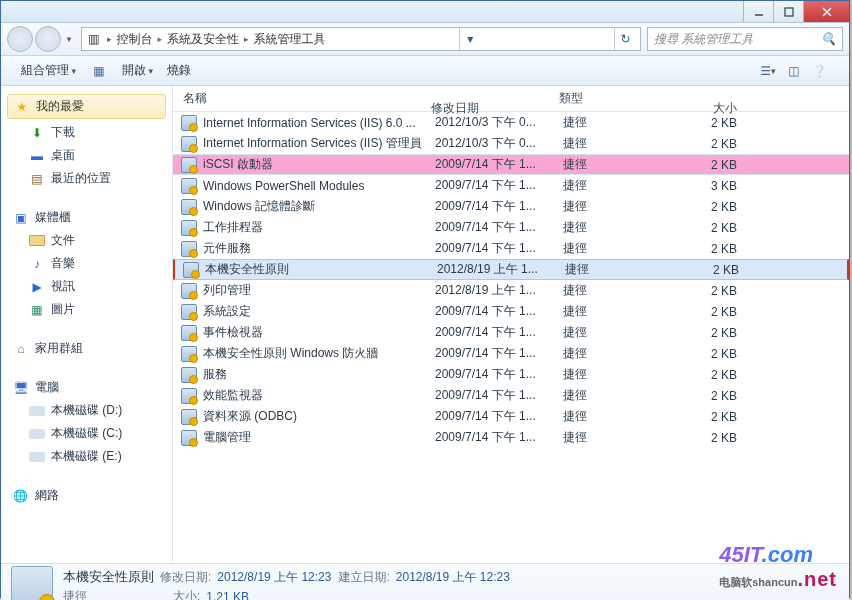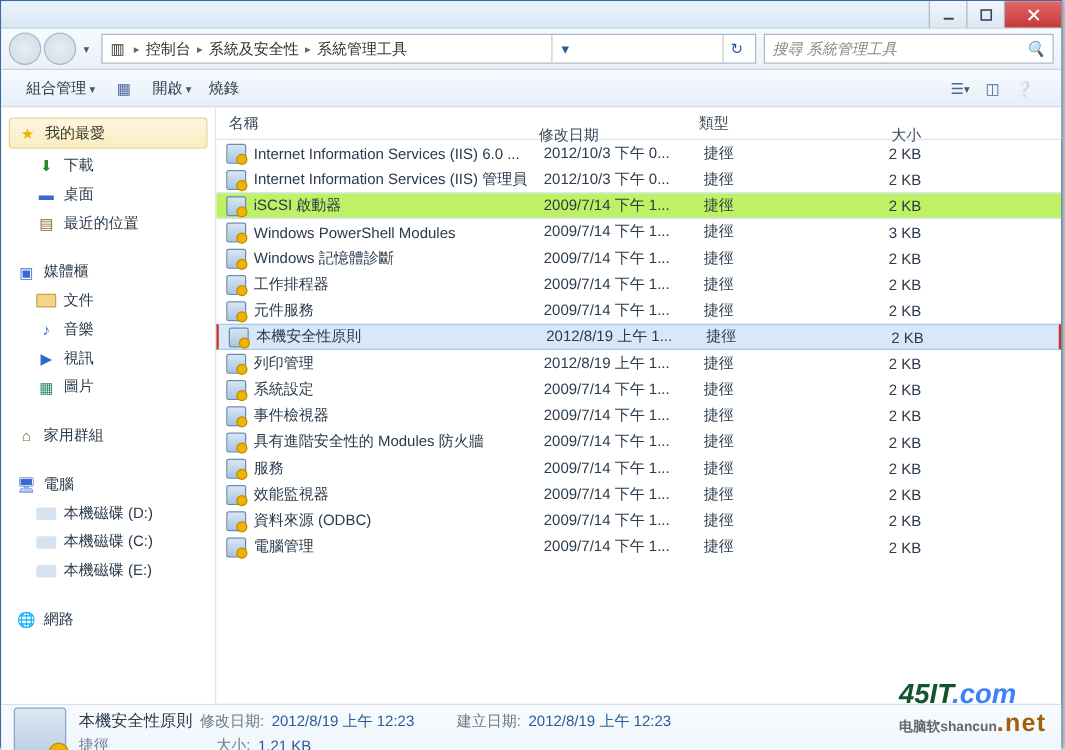--- a/index.html
+++ b/index.html
@@ -14,21 +14,21 @@
 .winbtn svg { width: 10px; height: 10px; }
 
 
 .addrrow { height: 33px; background: linear-gradient(#f7fafd,#e9f1f8); display: flex; align-items: center; padding: 0 6px; gap: 6px; border-bottom: 1px solid #c7d3df; }
 .navbtns { display: flex; align-items: center; gap: 2px; }
 .navcircle { width: 26px; height: 26px; border-radius: 50%; background: radial-gradient(#e7eef5,#cfdbe7); border: 1px solid #a9b9c9; }
 .navchev { width: 12px; text-align: center; color: #4a5a6a; font-size: 9px; }
 .addrbox { flex: 1 1 auto; height: 24px; border: 1px solid #a9b9c9; background: #fff; display: flex; align-items: center; padding: 0 4px; font-size: 12px; color: #333; gap: 3px; }
 .crumbsep { color: #666; font-size: 9px; padding: 0 2px; }
 .addrref { width: 22px; height: 22px; display:flex;align-items:center;justify-content:center;color:#2a5a9a;border-left:1px solid #ccc; margin-left:auto;}
-.searchbox { width: 232px; height: 24px; border: 1px solid #a9b9c9; background: #fff; display: flex; align-items: center; padding: 0 6px; color: #888; font-size: 12px; font-style: italic; }
+.searchbox { width: 196px; height: 24px; border: 1px solid #a9b9c9; background: #fff; display: flex; align-items: center; padding: 0 6px; color: #888; font-size: 12px; font-style: italic; }
 .searchicon { margin-left: auto; color: #7090b0; }
 
 
 .toolbar { height: 30px; background: linear-gradient(#f7fbff,#e5eef8); border-bottom: 1px solid #c7d3df; display: flex; align-items: center; padding: 0 20px; gap: 14px; font-size: 12px; color: #2a3a4a; }
 .toolbar .dd::after { content: " ▾"; font-size: 9px; color: #555; }
 .toolbar .right { margin-left: auto; display: flex; gap: 8px; align-items: center; }
 .miniico { width: 18px; height: 18px; display:flex;align-items:center;justify-content:center;color:#4a6a9a;font-size:12px;}
 
 
 .split { display: flex; height: 477px; }
@@ -51,39 +51,39 @@
 .col-t { flex: 0 0 118px; }
 .col-s { flex: 0 0 100px; text-align: right; padding-right: 40px; margin-top: 20px; }
 .rows { flex:1; overflow-y:auto; font-size:12px;}
 .row { height: 21px; display: flex; align-items: center; color: #2a3a4a; padding-left:8px;}
 .row .ic { width: 16px; height: 16px; margin-right: 6px; flex:0 0 16px; background:linear-gradient(#d8e6f4,#a9c4e0); border:1px solid #6a8ab0; border-radius:2px; position:relative;}
 .row .ic::after{content:"";position:absolute;width:7px;height:7px;background:#f0b400;border-radius:50%;bottom:-2px;right:-2px;border:1px solid #c08a00;}
 .row .nm { flex: 0 0 232px; white-space: nowrap; overflow: hidden; text-overflow: ellipsis; }
 .row .dt { flex: 0 0 128px; }
 .row .tp { flex: 0 0 118px; }
 .row .sz { flex: 0 0 96px; text-align: right; padding-right: 40px; }
-.row.hov { background: #bef264; border-top:1px solid #d0e3f5;border-bottom:1px solid #d0e3f5;}
+.row.hov { background: #f9a8d4; border-top:1px solid #d0e3f5;border-bottom:1px solid #d0e3f5;}
 .row.sel { background: #d9e8f8; border-top:1px solid #a9c9ea;border-bottom:1px solid #a9c9ea;}
 .redbox { border: 2px solid #d03020; }
 
 
 .details { height: 46px; border-top: 1px solid #d6dfe8; background: linear-gradient(#f7fbfe,#eef5fb); display:flex; align-items:center; padding:0 10px; gap:10px; font-size:12px; color:#3a4a5a;}
 .bigicon { width: 42px; height: 42px; background: linear-gradient(#dce8f4,#b8cde2); border:1px solid #8aa6c2; border-radius:3px; position:relative;}
 .bigicon::after{content:"";position:absolute;width:14px;height:14px;background:#f0b400;border-radius:50%;bottom:-3px;right:-3px;border:1px solid #c08a00;}
 .detrows { display:flex; flex-direction:column; gap:2px;}
 .detrow { display:flex; gap:6px; align-items:center;}
 .detlabel { color:#6a7a8a; }
 .detval { color:#2a5a9a; }
 
 
 .logo { position:absolute; right:12px; bottom:6px; font-weight:bold; font-style:italic; }
-.logo .b { color:#14532d; font-size:22px; }
+.logo .b { color:#8b5cf6; font-size:22px; }
 .logo .r { color:#3b82f6; font-size:22px; }
 .logo .sub { font-size:11px; color:#666; font-style:normal; display:block; text-align:right; }
-.logo .green { font-size:20px; color:#a16207; letter-spacing:1px;}
+.logo .green { font-size:20px; color:#be185d; letter-spacing:1px;}
 
 </style>
 </head>
 <body>
 
 <div class="window">
 
   <div class="titlebar">
     <div class="winctrl">
       <div class="winbtn">
@@ -295,21 +295,21 @@
           </div>
           <div class="row">
             <span class="ic"></span>
             <span class="nm">事件檢視器</span>
             <span class="dt">2009/7/14 下午 1...</span>
             <span class="tp">捷徑</span>
             <span class="sz">2 KB</span>
           </div>
           <div class="row">
             <span class="ic"></span>
-            <span class="nm">具有進階安全性的 Modules 防火牆</span>
+            <span class="nm">本機安全性原則 Windows 防火牆</span>
             <span class="dt">2009/7/14 下午 1...</span>
             <span class="tp">捷徑</span>
             <span class="sz">2 KB</span>
           </div>
           <div class="row">
             <span class="ic"></span>
             <span class="nm">服務</span>
             <span class="dt">2009/7/14 下午 1...</span>
             <span class="tp">捷徑</span>
             <span class="sz">2 KB</span>
@@ -339,21 +339,21 @@
     </div>
   </div>
 
   <div class="details">
     <div class="bigicon"></div>
     <div class="detrows">
       <div class="detrow">
         <span style="font-size:13px;color:#2a3a4a">本機安全性原則</span>
         <span class="detlabel">修改日期:</span>
         <span class="detval">2012/8/19 上午 12:23</span>
-        <span class="detlabel" style="margin-left:28px">建立日期:</span>
+        <span class="detlabel" style="margin-left:1px">建立日期:</span>
         <span class="detval">2012/8/19 上午 12:23</span>
       </div>
       <div class="detrow">
         <span class="detlabel">捷徑</span>
         <span class="detlabel" style="margin-left:80px">大小:</span>
         <span class="detval">1.21 KB</span>
       </div>
     </div>
   </div>
 

